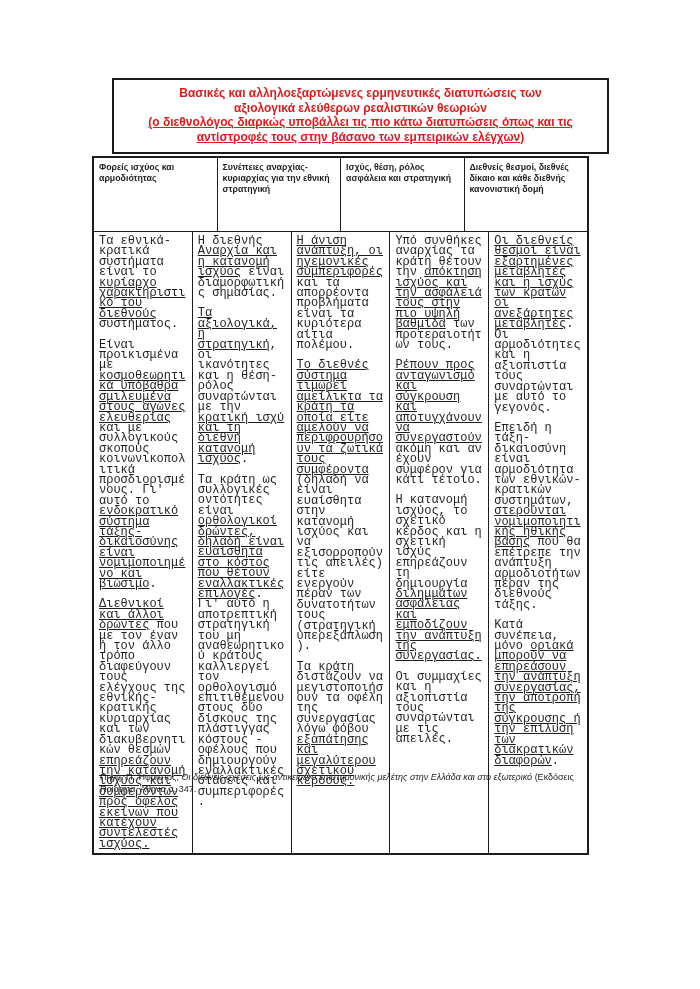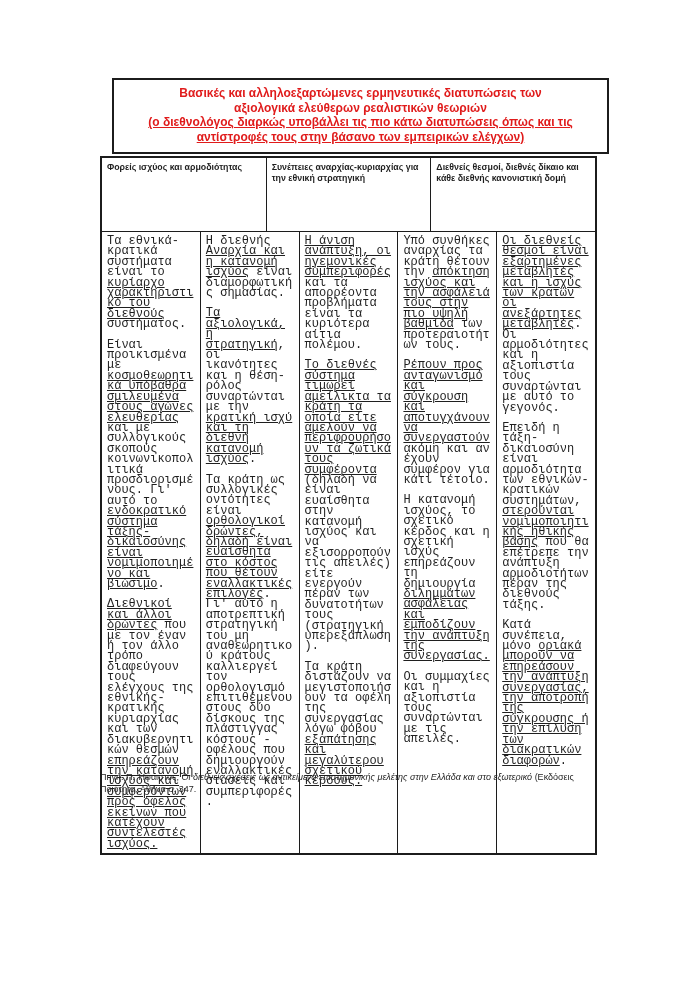--- a/index.html
+++ b/index.html
@@ -15,21 +15,21 @@
   }
   .title-box{
     position:absolute;left:112px;top:78px;width:497px;box-sizing:border-box;
     border:2px solid var(--border);padding:6px 8px 8px;text-align:center;
   }
   .title-line{
     color:var(--title-red);font-weight:bold;font-size:12px;line-height:14.5px;
   }
   .title-line.u{text-decoration:underline;}
   .tbl{
-    position:absolute;left:100px;top:156px;width:497px;box-sizing:border-box;
+    position:absolute;left:92px;top:156px;width:497px;box-sizing:border-box;
     border:2px solid var(--border);
   }
   .trow{display:flex;align-items:stretch;}
   .th,.td{
     flex:1 1 0;box-sizing:border-box;border-left:1.5px solid var(--border);
     padding:4px 5px;overflow:hidden;overflow-wrap:break-word;
   }
   .th:first-child,.td:first-child{border-left:none;}
   .th{
     height:74px;border-bottom:1.5px solid var(--border);
@@ -52,20 +52,21 @@
   <div class="title-line">Βασικές και αλληλοεξαρτώμενες ερμηνευτικές διατυπώσεις των</div>
   <div class="title-line">αξιολογικά ελεύθερων ρεαλιστικών θεωριών</div>
   <div class="title-line u">(ο διεθνολόγος διαρκώς υποβάλλει τις πιο κάτω διατυπώσεις όπως και τις</div>
   <div class="title-line u">αντίστροφές τους στην βάσανο των εμπειρικών ελέγχων)</div>
 </div>
 
 <div class="tbl">
   <div class="trow">
       <div class="th">Φορείς ισχύος και αρμοδιότητας</div>
       <div class="th">Συνέπειες αναρχίας-κυριαρχίας για την εθνική στρατηγική</div>
+      <div class="th">Ισχύς, θέση, ρόλος ασφάλεια και στρατηγική</div>
       <div class="th">Διεθνείς θεσμοί, διεθνές δίκαιο και κάθε διεθνής κανονιστική δομή</div>
     </div>
   <div class="trow">
       <div class="td">
         <p><span>Τα εθνικά-κρατικά συστήματα είναι το </span><u>κυρίαρχο χαρακτηριστικό του διεθνούς</u><span> συστήματος.</span></p>
         <p><span>Είναι προικισμένα με </span><u>κοσμοθεωρητικά υπόβαθρα σμιλευμένα στους αγώνες ελευθερίας</u><span> και με συλλογικούς σκοπούς κοινωνικοπολιτικά προσδιορισμένους. Γι' αυτό το </span><u>ενδοκρατικό σύστημα τάξης-δικαιοσύνης είναι νομιμοποιημένο και βιώσιμο</u><span>.</span></p>
         <p><u>Διεθνικοί και άλλοι δρώντες</u><span> που με τον έναν ή τον άλλο τρόπο διαφεύγουν τους ελέγχους της εθνικής-κρατικής κυριαρχίας και των διακυβερνητικών θεσμών </span><u>επηρεάζουν την κατανομή ισχύος και συμφερόντων προς όφελος εκείνων που κατέχουν συντελεστές ισχύος.</u></p>
       </div>
       <div class="td">
         <p><span>Η διεθνής </span><u>Αναρχία και η κατανομή ισχύος</u><span> είναι διαμορφωτικής σημασίας.</span></p>

